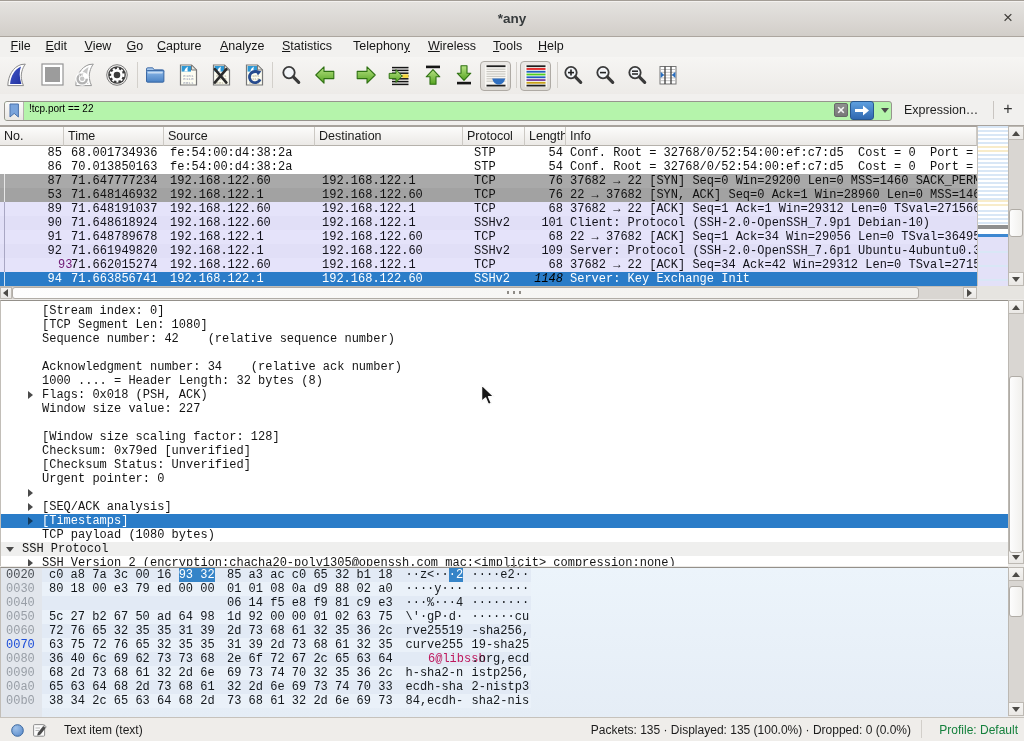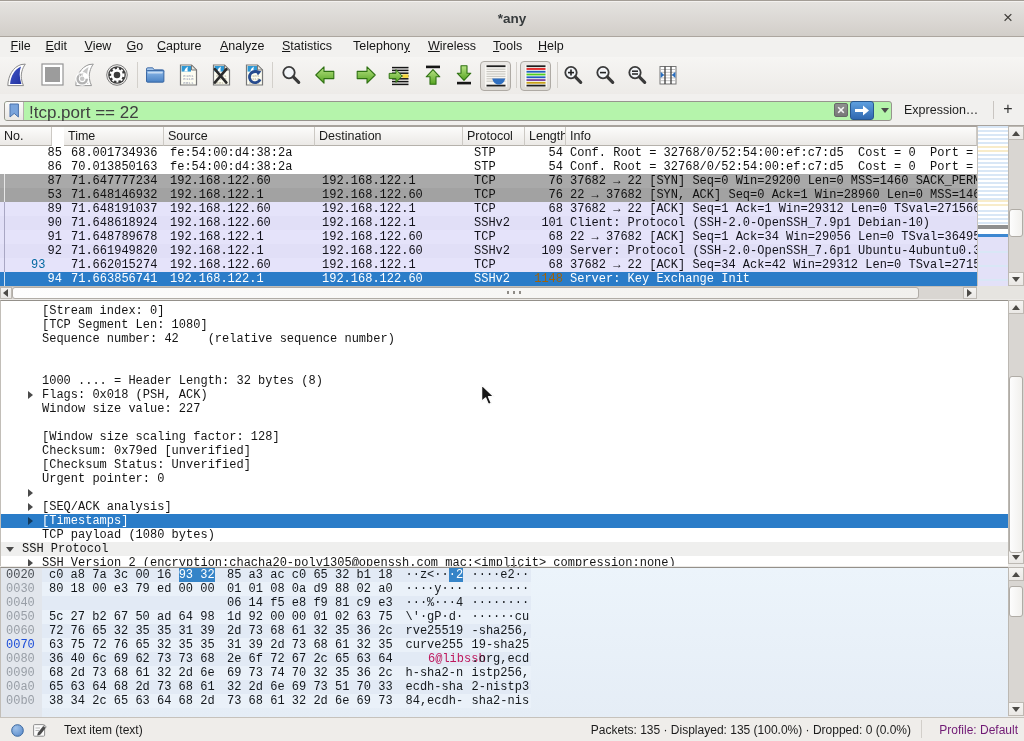--- a/index.html
+++ b/index.html
@@ -219,35 +219,35 @@
     <line x1="15" y1="3.5" x2="15" y2="21" stroke="#3c3c3c" stroke-width="1.3"></line>
     <path d="M4.6 8.8 L8.2 11.9 L4.6 15 Z" fill="#2a6fc0"></path>
     <path d="M19.4 8.8 L15.8 11.9 L19.4 15 Z" fill="#2a6fc0"></path>
   </svg>
 <div class="a" style="left:0;top:94px;width:1024px;height:32px;background:#f1f0ee;border-bottom:1px solid #a8a39d;"></div>
 <div class="a" style="left:4px;top:101px;width:888px;height:20px;background:#b5f4ab;border:1px solid #97948e;border-radius:3px;"></div>
 <div class="a" style="left:5px;top:102px;width:19px;height:18px;background:linear-gradient(#fbfbfa,#e9e7e4);border-right:1px solid #b5b2ae;border-radius:2px 0 0 2px;"></div>
 <svg class="a" style="left:9px;top:103px;" width="11" height="16" viewBox="0 0 11 16">
     <path d="M1 1 h8.4 v13 l-4.2-3.6 L1 14 Z" fill="#7aa4dc" stroke="#4a72ac" stroke-width="1"></path>
   </svg>
-<div class="a" style="left:29px;top:103px;font-size:17px;color:#404040;">!tcp.port == 22</div>
+<div class="a" style="left:29px;top:103px;font-size:10px;color:#000000;">!tcp.port == 22</div>
 <div class="a" style="left:834px;top:103px;width:14px;height:14px;background:linear-gradient(#8f8f8f,#787878);border:1px solid #686868;border-radius:2px;"></div>
 <svg class="a" style="left:834px;top:103px;" width="14" height="14" viewBox="0 0 14 14">
     <path d="M4.2 4.2 L9.8 9.8 M9.8 4.2 L4.2 9.8" stroke="#f4f4f4" stroke-width="1.6"></path>
   </svg>
 <div class="a" style="left:850px;top:101px;width:24px;height:19px;background:linear-gradient(#5d9fdf,#3068b0);border:1px solid #28578f;border-radius:3px;"></div>
 <svg class="a" style="left:850px;top:101px;" width="24" height="19" viewBox="0 0 24 19">
     <path d="M5 8 h8 v-3.5 l6 5 -6 5 V11 H5 Z" fill="#ffffff"></path>
   </svg>
 <div class="a tr tdown" style="left:881px;top:108px;border-top-width:5px;border-left-width:4px;border-right-width:4px;"></div>
 <div class="a" style="left:904px;top:103px;font-size:12.5px;color:#1d1d1d;">Expression…</div>
 <div class="a" style="left:993px;top:101px;width:1px;height:18px;background:#c9c5c1;"></div>
 <div class="a" style="left:1001px;top:100px;width:14px;height:20px;font-size:16px;color:#333;text-align:center;">+</div>
 <div class="a" style="left:0;top:126px;width:1024px;height:173px;background:#ffffff;border-top:1px solid #a7a29c;"></div>
-<div class="hdrcell" style="left:0px;width:52px;top:127px;">No.</div>
+<div class="hdrcell" style="left:0px;width:64px;top:127px;">No.</div>
 <div class="hdrcell" style="left:64px;width:100px;top:127px;">Time</div>
 <div class="hdrcell" style="left:164px;width:151px;top:127px;">Source</div>
 <div class="hdrcell" style="left:315px;width:148px;top:127px;">Destination</div>
 <div class="hdrcell" style="left:463px;width:62px;top:127px;">Protocol</div>
 <div class="hdrcell" style="left:525px;width:41px;top:127px;">Length</div>
 <div class="hdrcell" style="left:566px;width:411px;top:127px;">Info</div>
 <div class="a" style="left:0;top:146px;width:977px;height:14px;background:#ffffff;"></div>
 <div class="a m" style="left:47.6px;top:146px;color:#111111;">85</div>
 <div class="a m" style="left:71px;top:146px;color:#111111;">68.001734936</div>
 <div class="a m" style="left:170px;top:146px;color:#111111;">fe:54:00:d4:38:2a</div>
@@ -310,35 +310,35 @@
 <div class="a" style="left:4px;top:244px;width:1px;height:14px;background:#a9a7c4;"></div>
 <div class="a m" style="left:47.6px;top:244px;color:#12121a;">92</div>
 <div class="a m" style="left:71px;top:244px;color:#12121a;">71.661949820</div>
 <div class="a m" style="left:170px;top:244px;color:#12121a;">192.168.122.1</div>
 <div class="a m" style="left:322px;top:244px;color:#12121a;">192.168.122.60</div>
 <div class="a m" style="left:474px;top:244px;color:#12121a;">SSHv2</div>
 <div class="a m" style="left:541.4px;top:244px;color:#12121a;">109</div>
 <div class="a m" style="left:570px;top:244px;width:407px;overflow:hidden;color:#12121a;">Server: Protocol (SSH-2.0-OpenSSH_7.6p1 Ubuntu-4ubuntu0.3)</div>
 <div class="a" style="left:0;top:258px;width:977px;height:14px;background:#e5e3fa;"></div>
 <div class="a" style="left:4px;top:258px;width:1px;height:14px;background:#a9a7c4;"></div>
-<div class="a m" style="left:31px;top:258px;color:#0369a1;">93</div>
+<div class="a m" style="left:58px;top:258px;color:#701a75;">93</div>
 <div class="a m" style="left:71px;top:258px;color:#12121a;">71.662015274</div>
 <div class="a m" style="left:170px;top:258px;color:#12121a;">192.168.122.60</div>
 <div class="a m" style="left:322px;top:258px;color:#12121a;">192.168.122.1</div>
 <div class="a m" style="left:474px;top:258px;color:#12121a;">TCP</div>
 <div class="a m" style="left:548.6px;top:258px;color:#12121a;">68</div>
 <div class="a m" style="left:570px;top:258px;width:407px;overflow:hidden;color:#12121a;">37682 → 22 [ACK] Seq=34 Ack=42 Win=29312 Len=0 TSval=2715661</div>
 <div class="a" style="left:0;top:272px;width:977px;height:14px;background:#2a7cc8;"></div>
 <div class="a" style="left:4px;top:272px;width:1px;height:14px;background:#cfe2f2;"></div>
 <div class="a m" style="left:47.6px;top:272px;color:#ffffff;">94</div>
 <div class="a m" style="left:71px;top:272px;color:#ffffff;">71.663856741</div>
 <div class="a m" style="left:170px;top:272px;color:#ffffff;">192.168.122.1</div>
 <div class="a m" style="left:322px;top:272px;color:#ffffff;">192.168.122.60</div>
 <div class="a m" style="left:474px;top:272px;color:#ffffff;">SSHv2</div>
-<div class="a m" style="left:534.2px;top:272px;color:#a16207;">1148</div>
+<div class="a m" style="left:534.2px;top:272px;color:#000000;font-style:italic;">1148</div>
 <div class="a m" style="left:570px;top:272px;width:407px;overflow:hidden;color:#ffffff;">Server: Key Exchange Init</div>
 <div class="a" style="left:977px;top:126px;width:31px;height:160px;background:repeating-linear-gradient(#d9e7f6 0px,#d9e7f6 2px,#ffffff 2px,#ffffff 4px);border-left:1px solid #c6c3be;"></div>
 <div class="a" style="left:978px;top:146px;width:30px;height:8px;background:repeating-linear-gradient(#f8ecca 0px,#f8ecca 2px,#ffffff 2px,#ffffff 4px);"></div>
 <div class="a" style="left:978px;top:200px;width:30px;height:8px;background:repeating-linear-gradient(#f8ecca 0px,#f8ecca 2px,#ffffff 2px,#ffffff 4px);"></div>
 <div class="a" style="left:978px;top:225px;width:30px;height:4px;background:#8f8f8f;"></div>
 <div class="a" style="left:978px;top:229px;width:30px;height:5px;background:#ffffff;"></div>
 <div class="a" style="left:978px;top:234px;width:30px;height:2.5px;background:#3d87d1;"></div>
 <div class="a" style="left:978px;top:236.5px;width:30px;height:49.5px;background:#e3e1f8;"></div>
 <div class="a" style="left:978px;top:251px;width:30px;height:2px;background:#d9e7f6;"></div>
 <div class="a" style="left:978px;top:265px;width:30px;height:2px;background:#d9e7f6;"></div>
@@ -354,20 +354,21 @@
 <div class="a tr" style="left:3px;top:289px;border-right:5px solid #4c4a46;border-top:4px solid transparent;border-bottom:4px solid transparent;"></div>
 <div class="sb-btn" style="left:963px;top:287px;width:14px;height:12px;"></div>
 <div class="a tr" style="left:967px;top:289px;border-left:5px solid #4c4a46;border-top:4px solid transparent;border-bottom:4px solid transparent;"></div>
 <div class="sb-thumb" style="left:12px;top:287px;width:907px;height:12px;border-radius:3px;"></div>
 <div class="a" style="left:977px;top:286px;width:47px;height:13px;background:#e6e4e0;"></div>
 <div class="a" style="left:507px;top:291px;width:17px;height:3px;background:repeating-linear-gradient(90deg,#8f8c87 0 2px,transparent 2px 6px);"></div>
 <div class="a" style="left:0;top:300px;width:1008px;height:266px;background:#ffffff;border-top:1px solid #94908a;border-left:1px solid #c2beb8;overflow:hidden;">
     <div class="a m" style="left:41px;top:3px;color:#141414;">[Stream index: 0]</div>
     <div class="a m" style="left:41px;top:17px;color:#141414;">[TCP Segment Len: 1080]</div>
     <div class="a m" style="left:41px;top:31px;color:#141414;">Sequence number: 42    (relative sequence number)</div>
+    <div class="a m" style="left:41px;top:59px;color:#141414;">Acknowledgment number: 34    (relative ack number)</div>
     <div class="a m" style="left:41px;top:73px;color:#141414;">1000 .... = Header Length: 32 bytes (8)</div>
     <div class="a tr" style="left:27px;top:90px;border-left:5px solid #4a4a4a;border-top:4px solid transparent;border-bottom:4px solid transparent;"></div>
     <div class="a m" style="left:41px;top:87px;color:#141414;">Flags: 0x018 (PSH, ACK)</div>
     <div class="a m" style="left:41px;top:101px;color:#141414;">Window size value: 227</div>
     <div class="a m" style="left:41px;top:129px;color:#141414;">[Window size scaling factor: 128]</div>
     <div class="a m" style="left:41px;top:143px;color:#141414;">Checksum: 0x79ed [unverified]</div>
     <div class="a m" style="left:41px;top:157px;color:#141414;">[Checksum Status: Unverified]</div>
     <div class="a m" style="left:41px;top:171px;color:#141414;">Urgent pointer: 0</div>
     <div class="a tr" style="left:27px;top:188px;border-left:5px solid #4a4a4a;border-top:4px solid transparent;border-bottom:4px solid transparent;"></div>
     <div class="a tr" style="left:27px;top:202px;border-left:5px solid #4a4a4a;border-top:4px solid transparent;border-bottom:4px solid transparent;"></div>
@@ -435,21 +436,21 @@
 <div class="a m" style="left:471.5px;top:652px;color:#14181c;">.org,ecd</div>
 <div class="a" style="left:42px;top:666px;width:489px;height:14px;background:#eaf1f9;"></div>
 <div class="a m" style="left:6px;top:666px;color:#989ea6;">0090</div>
 <div class="a m" style="left:49px;top:666px;color:#14181c;">68 2d 73 68 61 32 2d 6e</div>
 <div class="a m" style="left:227px;top:666px;color:#14181c;">69 73 74 70 32 35 36 2c</div>
 <div class="a m" style="left:405.5px;top:666px;color:#14181c;">h-sha2-n</div>
 <div class="a m" style="left:471.5px;top:666px;color:#14181c;">istp256,</div>
 <div class="a" style="left:42px;top:680px;width:489px;height:14px;background:#e2eaf5;"></div>
 <div class="a m" style="left:6px;top:680px;color:#989ea6;">00a0</div>
 <div class="a m" style="left:49px;top:680px;color:#14181c;">65 63 64 68 2d 73 68 61</div>
-<div class="a m" style="left:227px;top:680px;color:#14181c;">32 2d 6e 69 73 51 70 33</div>
+<div class="a m" style="left:227px;top:680px;color:#14181c;">32 2d 6e 69 73 74 70 33</div>
 <div class="a m" style="left:405.5px;top:680px;color:#14181c;">ecdh-sha</div>
 <div class="a m" style="left:471.5px;top:680px;color:#14181c;">2-nistp3</div>
 <div class="a" style="left:42px;top:694px;width:489px;height:14px;background:#eaf1f9;"></div>
 <div class="a m" style="left:6px;top:694px;color:#989ea6;">00b0</div>
 <div class="a m" style="left:49px;top:694px;color:#14181c;">38 34 2c 65 63 64 68 2d</div>
 <div class="a m" style="left:227px;top:694px;color:#14181c;">73 68 61 32 2d 6e 69 73</div>
 <div class="a m" style="left:405.5px;top:694px;color:#14181c;">84,ecdh-</div>
 <div class="a m" style="left:471.5px;top:694px;color:#14181c;">sha2-nis</div>
 <div class="a" style="left:1008px;top:567px;width:16px;height:149px;background:#d9d6d2;border-left:1px solid #bcb8b2;"></div>
 <div class="sb-btn" style="left:1008px;top:567px;width:16px;height:14px;"></div>
@@ -470,16 +471,16 @@
 <svg class="a" style="left:33px;top:723px;" width="14" height="14" viewBox="0 0 14 14">
     <rect x="0.6" y="1.6" width="11" height="11.6" rx="1" fill="#fbfbfb" stroke="#8f8f8f"></rect>
     <line x1="2.5" y1="5" x2="7" y2="5" stroke="#b9b9b9"></line>
     <line x1="2.5" y1="7.5" x2="6" y2="7.5" stroke="#b9b9b9"></line>
     <path d="M5.2 9.8 L11.2 2.2 L13.2 3.8 L7.2 11.4 L4.6 12.2 Z" fill="#4c4c4c" stroke="#2f2f2f" stroke-width="0.5"></path>
     <path d="M11.2 2.2 L13.2 3.8 L12.4 4.8 L10.4 3.2 Z" fill="#c8c8c8"></path>
   </svg>
 <div class="a" style="left:64px;top:723px;font-size:12px;color:#1c1c1c;">Text item (text)</div>
 <div class="a" style="left:549px;top:723px;width:362px;font-size:12px;color:#1c1c1c;text-align:right;">Packets: 135 · Displayed: 135 (100.0%) · Dropped: 0 (0.0%)</div>
 <div class="a" style="left:921px;top:720px;width:1px;height:18px;background:#d2cfca;"></div>
-<div class="a" style="left:930px;top:723px;width:88px;font-size:12px;color:#701a75;text-align:right;">Profile: Default</div>
+<div class="a" style="left:930px;top:723px;width:88px;font-size:12px;color:#15803d;text-align:right;">Profile: Default</div>
 <svg class="a" style="left:479px;top:383px;" width="17" height="24" viewBox="0 0 17 24">
     <path d="M2.5 1.8 L2.5 18.6 L6.6 15 L9.3 21.6 L12.4 20.2 L9.6 13.8 L15 13.6 Z" fill="#161616" stroke="#fafafa" stroke-width="1.5" stroke-linejoin="round"></path>
   </svg>
 
 </body></html>

